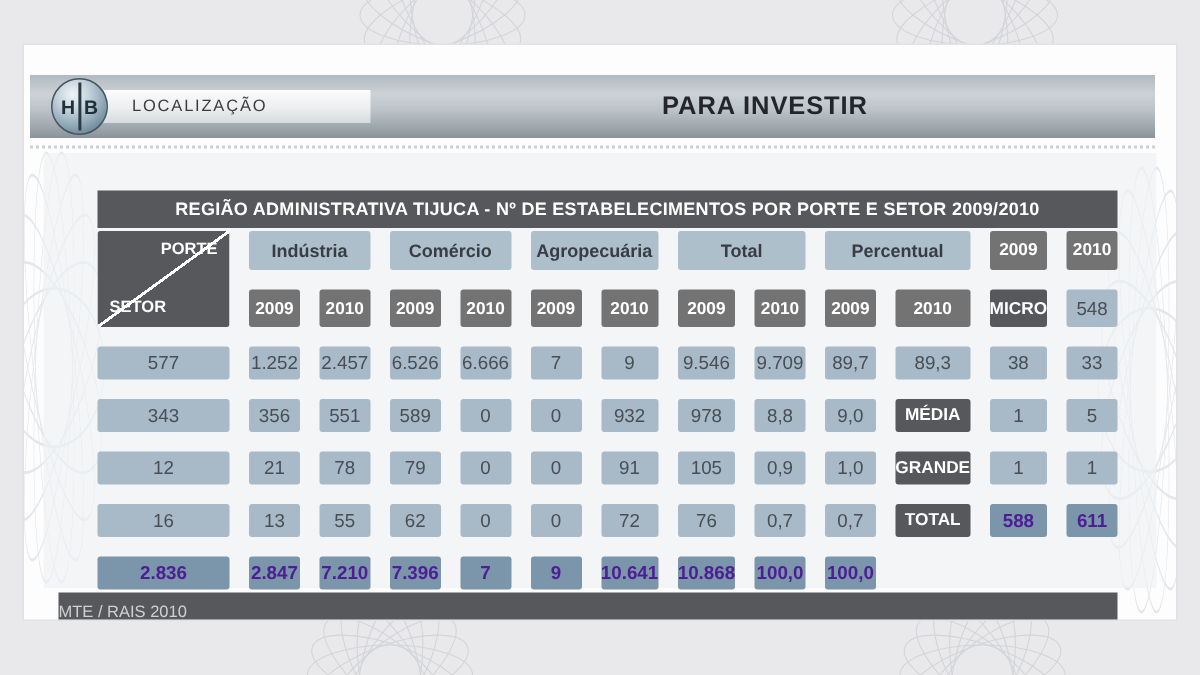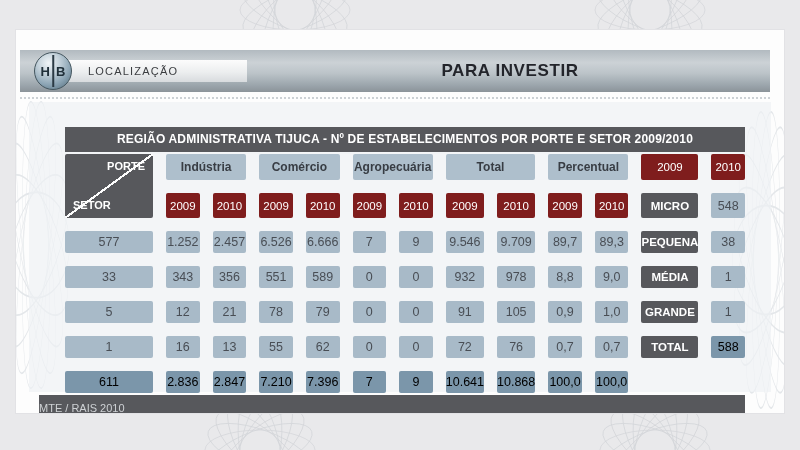--- a/index.html
+++ b/index.html
@@ -55,24 +55,24 @@
   }
   .cell{border-radius:2px;display:flex;align-items:center;justify-content:center;}
   .corner{
     grid-column:1;grid-row:1/3;position:relative;border-radius:2px;
     background-image:linear-gradient(to bottom right,transparent calc(50% - 1px),#fdfdfd calc(50% - 1px),#fdfdfd calc(50% + 1px),transparent calc(50% + 1px));
     background-color:#57585c;
   }
   .corner .porte{position:absolute;top:6px;right:8px;color:#fff;font-weight:bold;font-size:11px;}
   .corner .setor{position:absolute;bottom:7px;left:8px;color:#fff;font-weight:bold;font-size:11px;}
   .group{background:#aebfcc;color:#383d44;font-weight:bold;font-size:12px;grid-column:span 2;}
-  .year{background:#7f1d1d;color:#ffffff;font-weight:normal;font-size:11.5px;}
+  .year{background:#737373;color:#ffffff;font-weight:bold;font-size:11.5px;}
   .rowlabel{background:#57585c;color:#ffffff;font-weight:bold;font-size:11.5px;}
   .val{background:#a8bac8;color:#494e55;font-size:12.5px;}
-  .totalval{background:#7b96aa;color:#000000;font-weight:normal;}
+  .totalval{background:#7b96aa;color:#4c1d95;font-weight:bold;}
   .table-footer{
     margin-top:2px;margin-left:-26px;width:706px;height:25px;background:#57585c;
     display:flex;align-items:center;
     padding-right:25px;box-sizing:border-box;color:#ced1d4;font-size:11px;
   }
 </style>
 </head>
 <body>
 
 <div class="stage">
@@ -164,21 +164,20 @@
             <div class="cell val">1.252</div>
             <div class="cell val">2.457</div>
             <div class="cell val">6.526</div>
             <div class="cell val">6.666</div>
             <div class="cell val">7</div>
             <div class="cell val">9</div>
             <div class="cell val">9.546</div>
             <div class="cell val">9.709</div>
             <div class="cell val">89,7</div>
             <div class="cell val">89,3</div>
-            <div class="cell rowlabel">PEQUENA</div>
             <div class="cell val">38</div>
             <div class="cell val">33</div>
             <div class="cell val">343</div>
             <div class="cell val">356</div>
             <div class="cell val">551</div>
             <div class="cell val">589</div>
             <div class="cell val">0</div>
             <div class="cell val">0</div>
             <div class="cell val">932</div>
             <div class="cell val">978</div>

